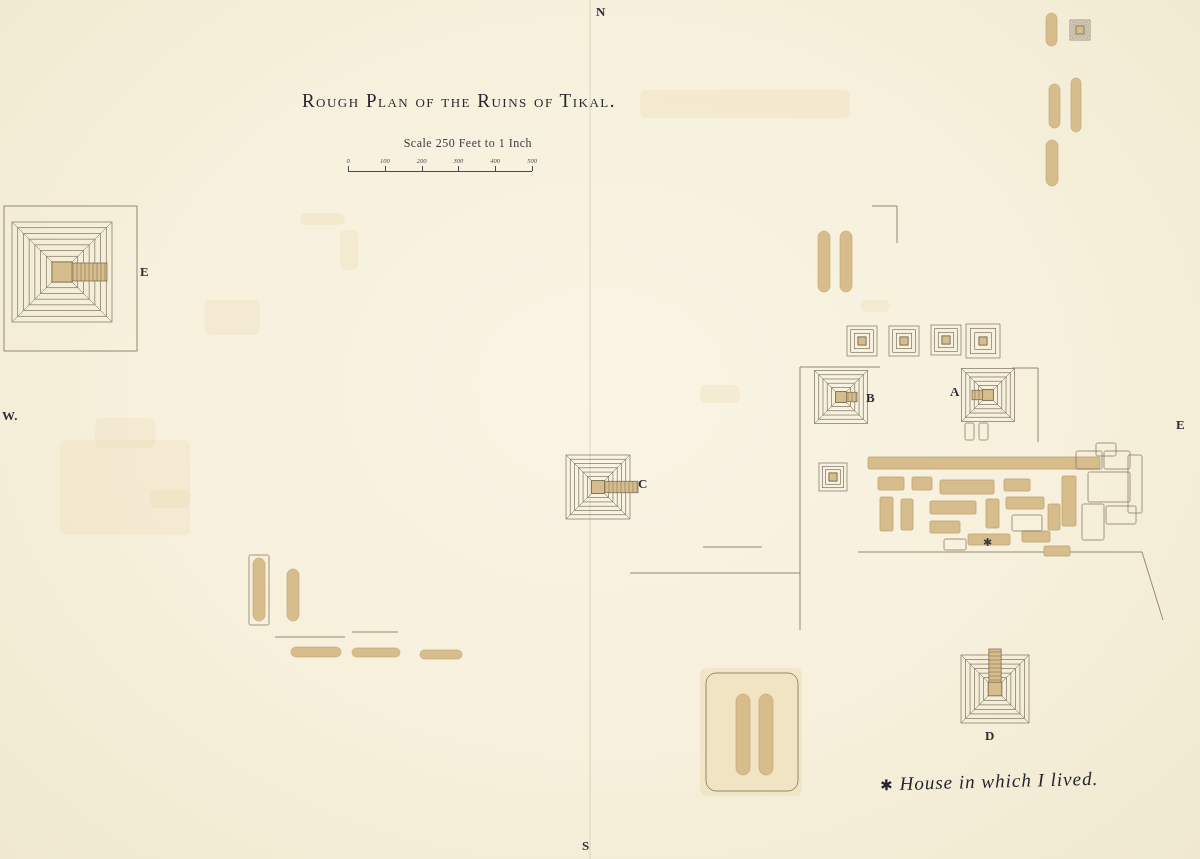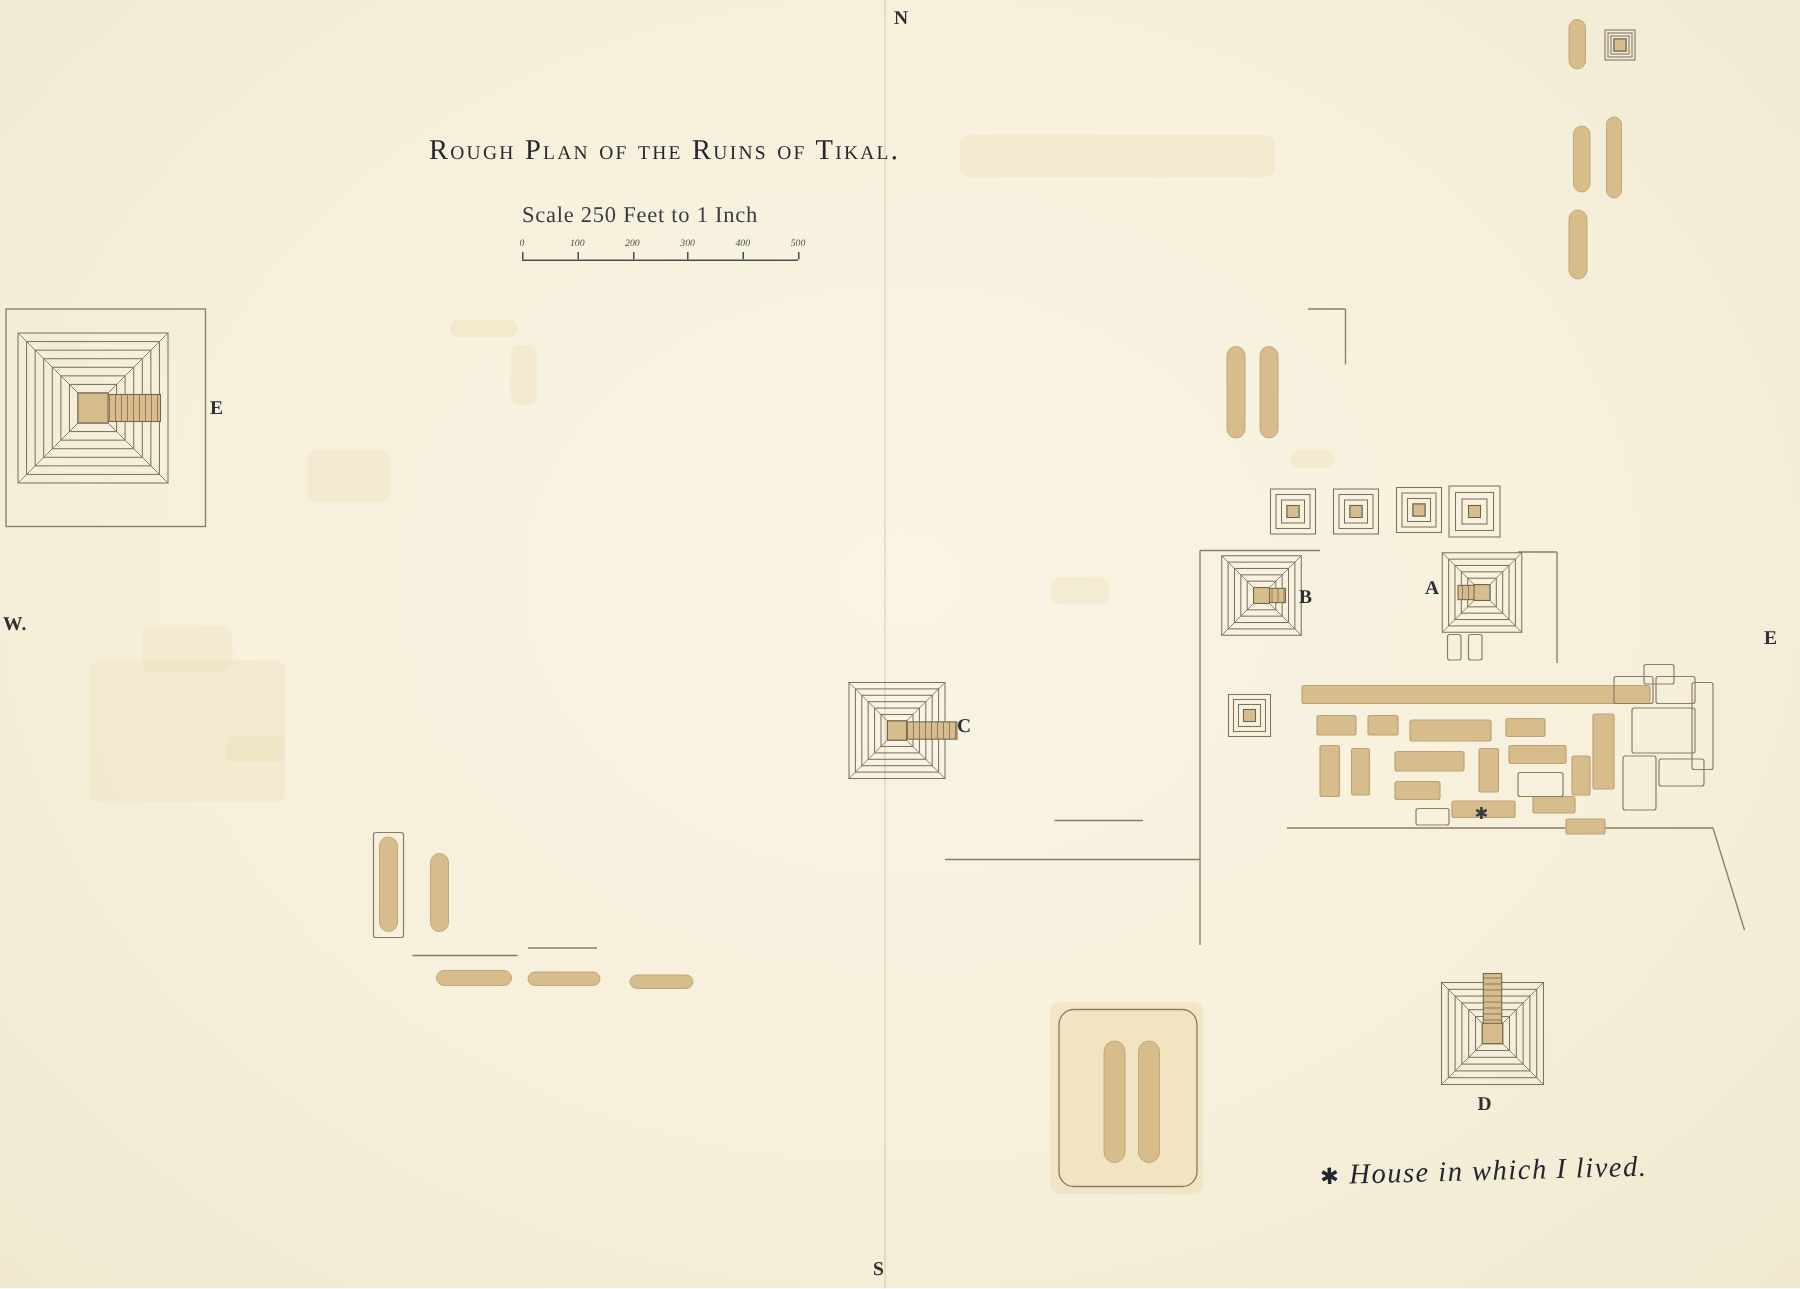--- a/index.html
+++ b/index.html
@@ -9,25 +9,25 @@
     font-family:"Liberation Serif","DejaVu Serif",serif;color:#33343c;
   }
   .fold{position:absolute;left:589px;top:0;width:2px;height:859px;
         background:linear-gradient(to right, rgba(190,175,140,0), rgba(170,155,120,.35), rgba(190,175,140,0));}
   .compass{position:absolute;font-size:13px;font-weight:bold;color:#2e2f36;letter-spacing:.5px;}
   .compass.n{left:596px;top:4px;}
   .compass.s{left:582px;top:838px;}
   .compass.w{left:2px;top:408px;}
   .compass.e{left:1176px;top:417px;}
   .map-title{
-    position:absolute;left:286px;top:90px;width:330px;text-align:left;
+    position:absolute;left:286px;top:90px;width:330px;text-align:right;
     font-variant:small-caps;font-size:19px;letter-spacing:1.5px;color:#26272e;
   }
   .scale-group{position:absolute;left:348px;top:136px;width:184px;}
-  .scale-label{text-align:left;font-size:15px;letter-spacing:.5px;color:#3a3b42;}
+  .scale-label{text-align:right;font-size:12px;letter-spacing:.5px;color:#3a3b42;}
   .scale-bar{position:relative;height:18px;margin-top:2px;border-bottom:1.5px solid #4a4a50;}
   .scale-tick{position:absolute;bottom:0;width:1px;height:5px;background:#4a4a50;}
   .scale-num{position:absolute;bottom:7px;transform:translateX(-50%);font-size:6.5px;font-style:italic;color:#4a4a50;white-space:nowrap;}
   svg.map{position:absolute;left:0;top:0;}
   .annotation{
     position:absolute;left:880px;top:770px;width:270px;
     font-style:italic;font-size:19px;letter-spacing:1px;color:#23262f;
     transform:rotate(-1.5deg);white-space:nowrap;
   }
   .annotation .star{font-style:normal;font-size:15px;margin-right:6px;}

